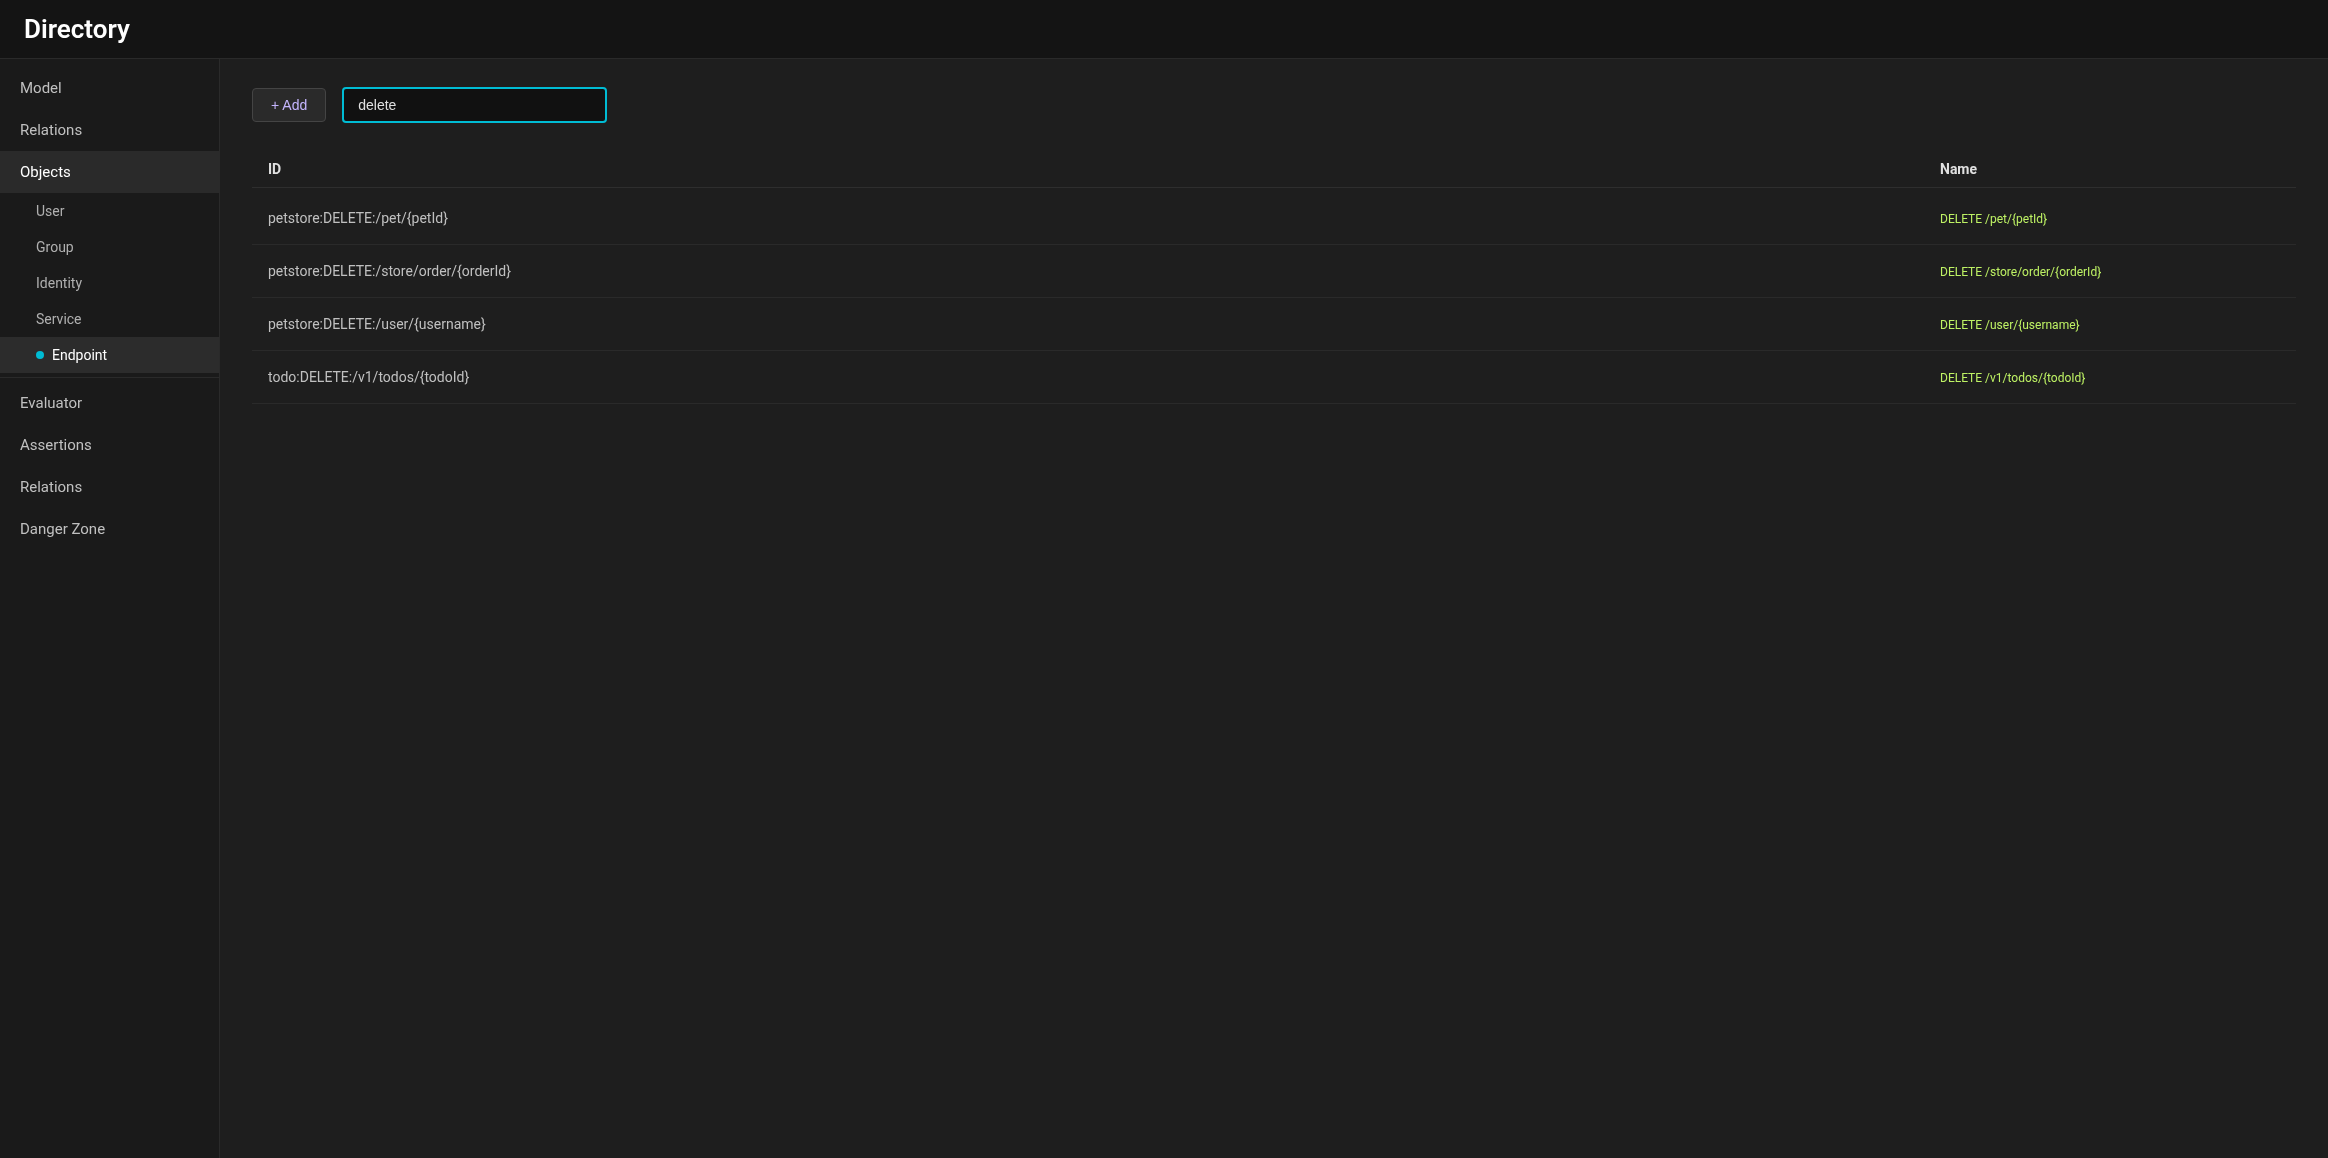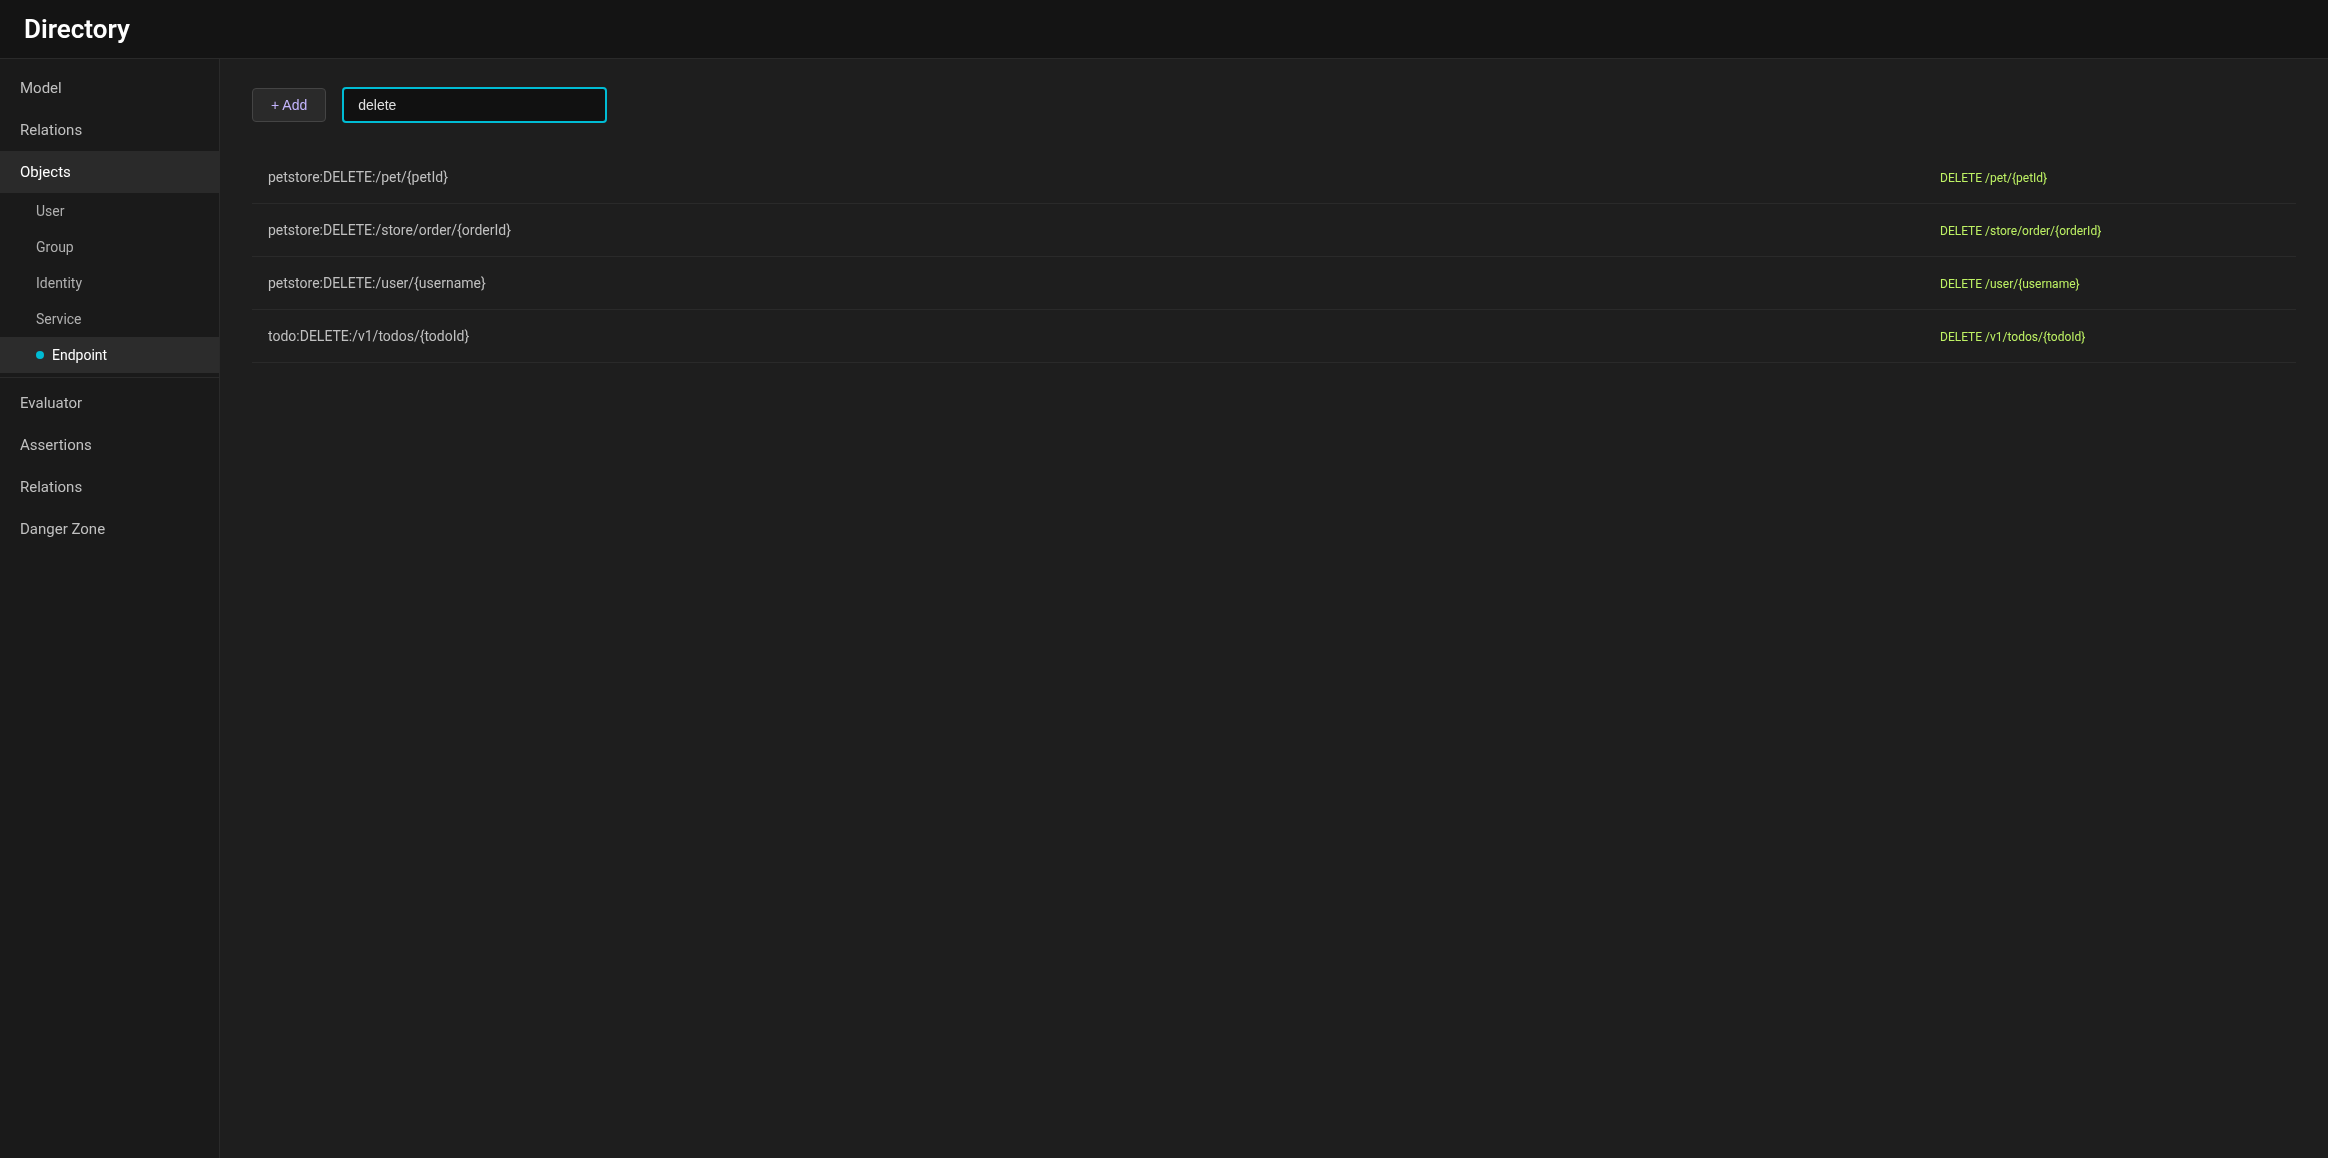--- a/index.html
+++ b/index.html
@@ -206,20 +206,24 @@
       <div class="sidebar-item">Danger Zone</div>
     </nav>
 
   <div class="content">
 
     <div class="toolbar">
       <button class="add-button">+ Add</button>
       <input class="search-input" type="text" value="delete" style="">
     </div>
 
+    <div class="table-header">
+      <span class="col-id">ID</span>
+      <span class="col-name">Name</span>
+    </div>
 
     <div id="table-body">
     <div class="table-row">
           <span class="row-id">petstore:DELETE:/pet/{petId}</span>
           <span class="row-name">DELETE /pet/{petId}</span>
         </div>
         <div class="table-row">
           <span class="row-id">petstore:DELETE:/store/order/{orderId}</span>
           <span class="row-name">DELETE /store/order/{orderId}</span>
         </div>

